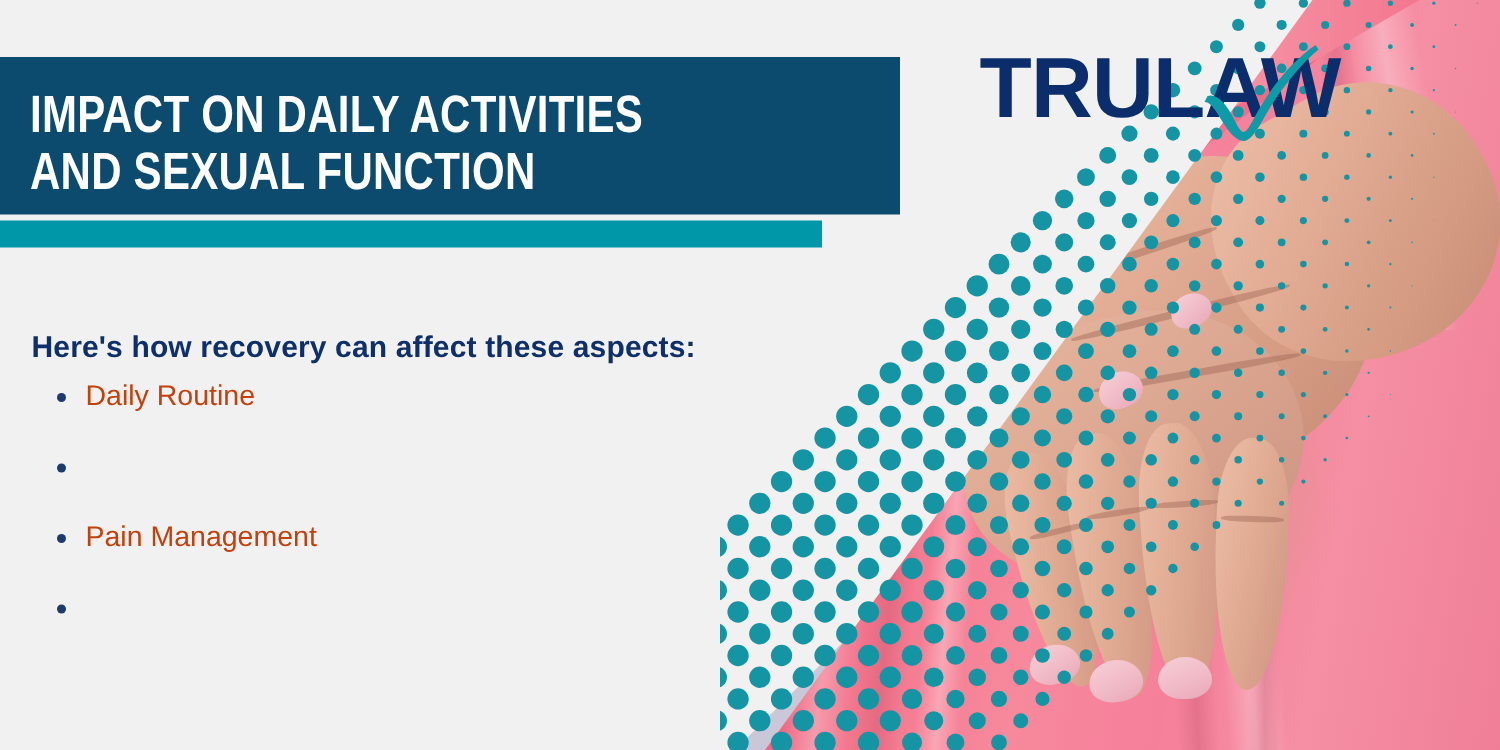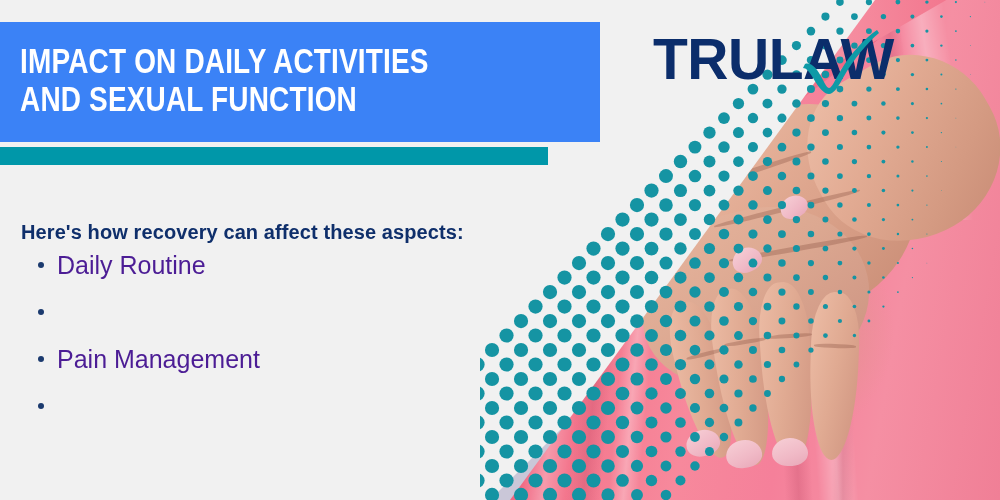--- a/index.html
+++ b/index.html
@@ -112,24 +112,24 @@
     top: 0;
     width: 520px;
     height: 500px;
     pointer-events: none;
   }
 
   
   #title-banner {
     position: absolute;
     left: 0;
-    top: 22px;
+    top: 38px;
     width: 600px;
-    height: 120px;
-    background: #3b82f6;
+    height: 105px;
+    background: #0c4a6e;
   }
   #title-text {
     position: absolute;
     left: 20px;
     top: 20px;
     width: 560px;
     color: #ffffff;
     font-family: "Liberation Sans Narrow", "Liberation Sans", sans-serif;
     font-weight: bold;
     font-size: 35px;
@@ -165,22 +165,22 @@
     top: 250px;
     width: 480px;
     margin: 0;
     padding: 0;
     list-style: none;
   }
   #bullet-list li {
     position: relative;
     height: 47px;
     padding-left: 27px;
-    color: #4c1d95;
-    font-size: 25px;
+    color: #c2410c;
+    font-size: 19px;
     line-height: 30px;
   }
   #bullet-list li .bullet-dot {
     position: absolute;
     left: 8px;
     top: 12px;
     width: 6px;
     height: 6px;
     border-radius: 50%;
     background: #1b3a6e;

